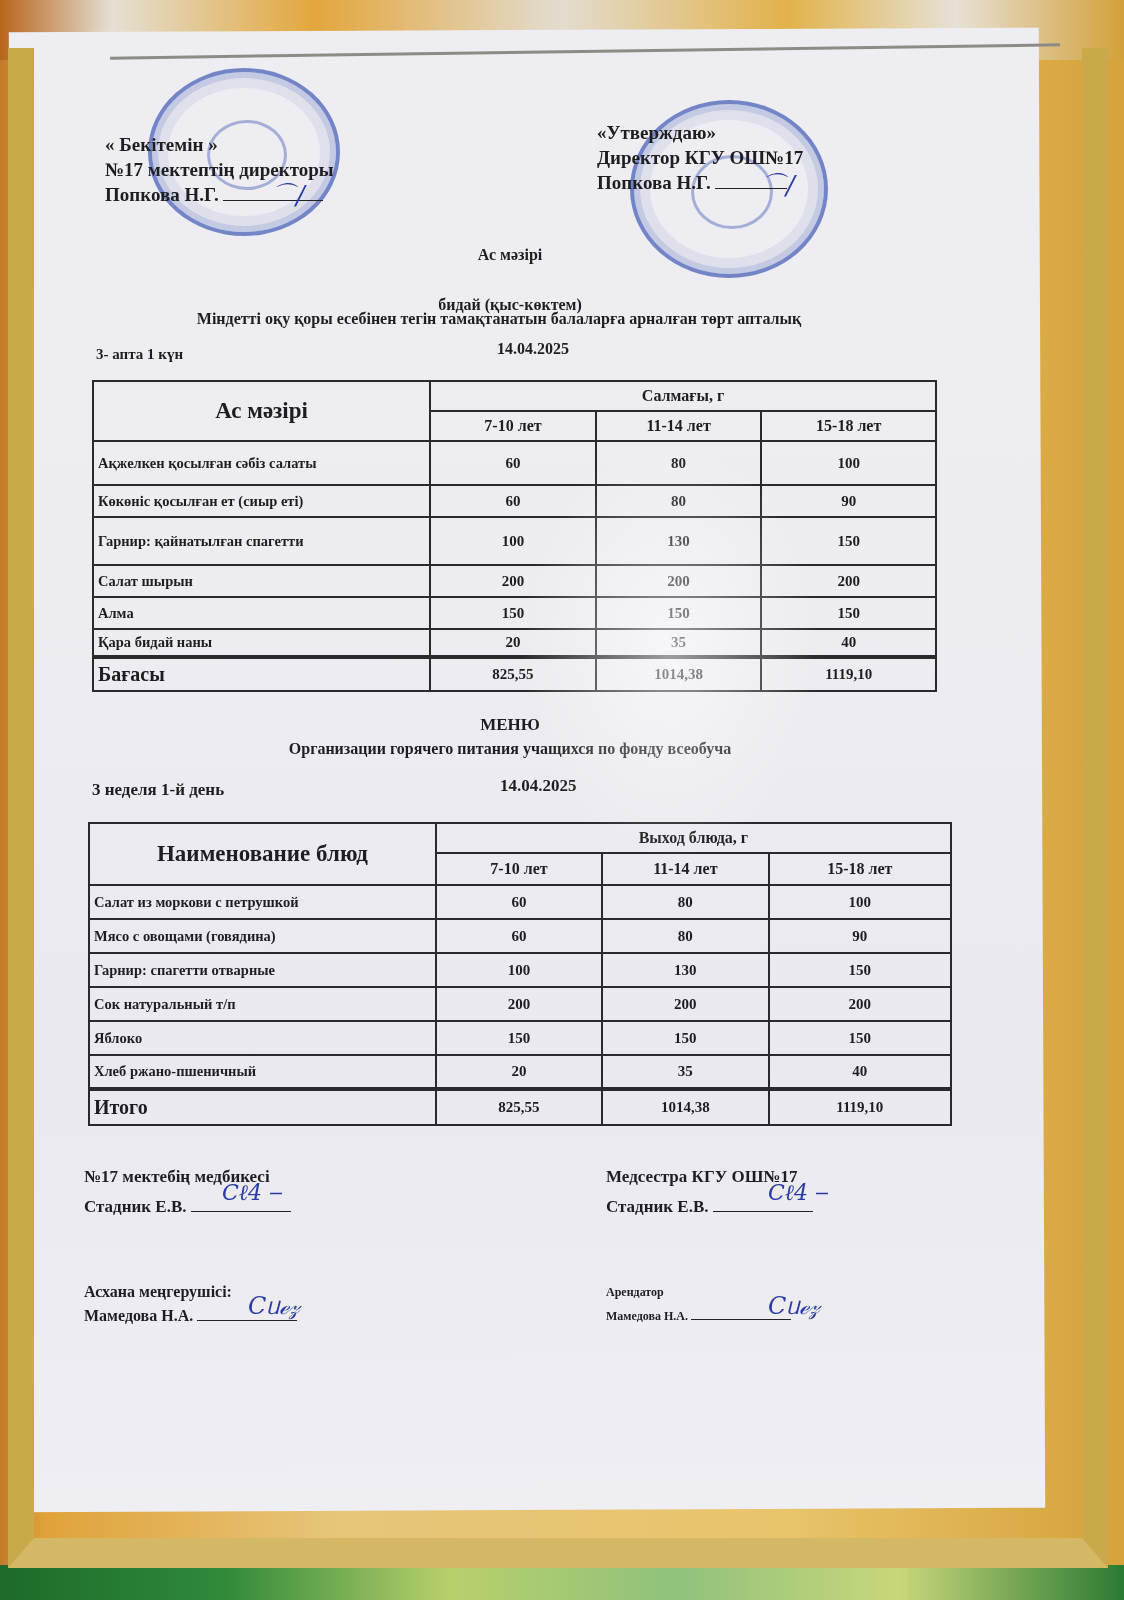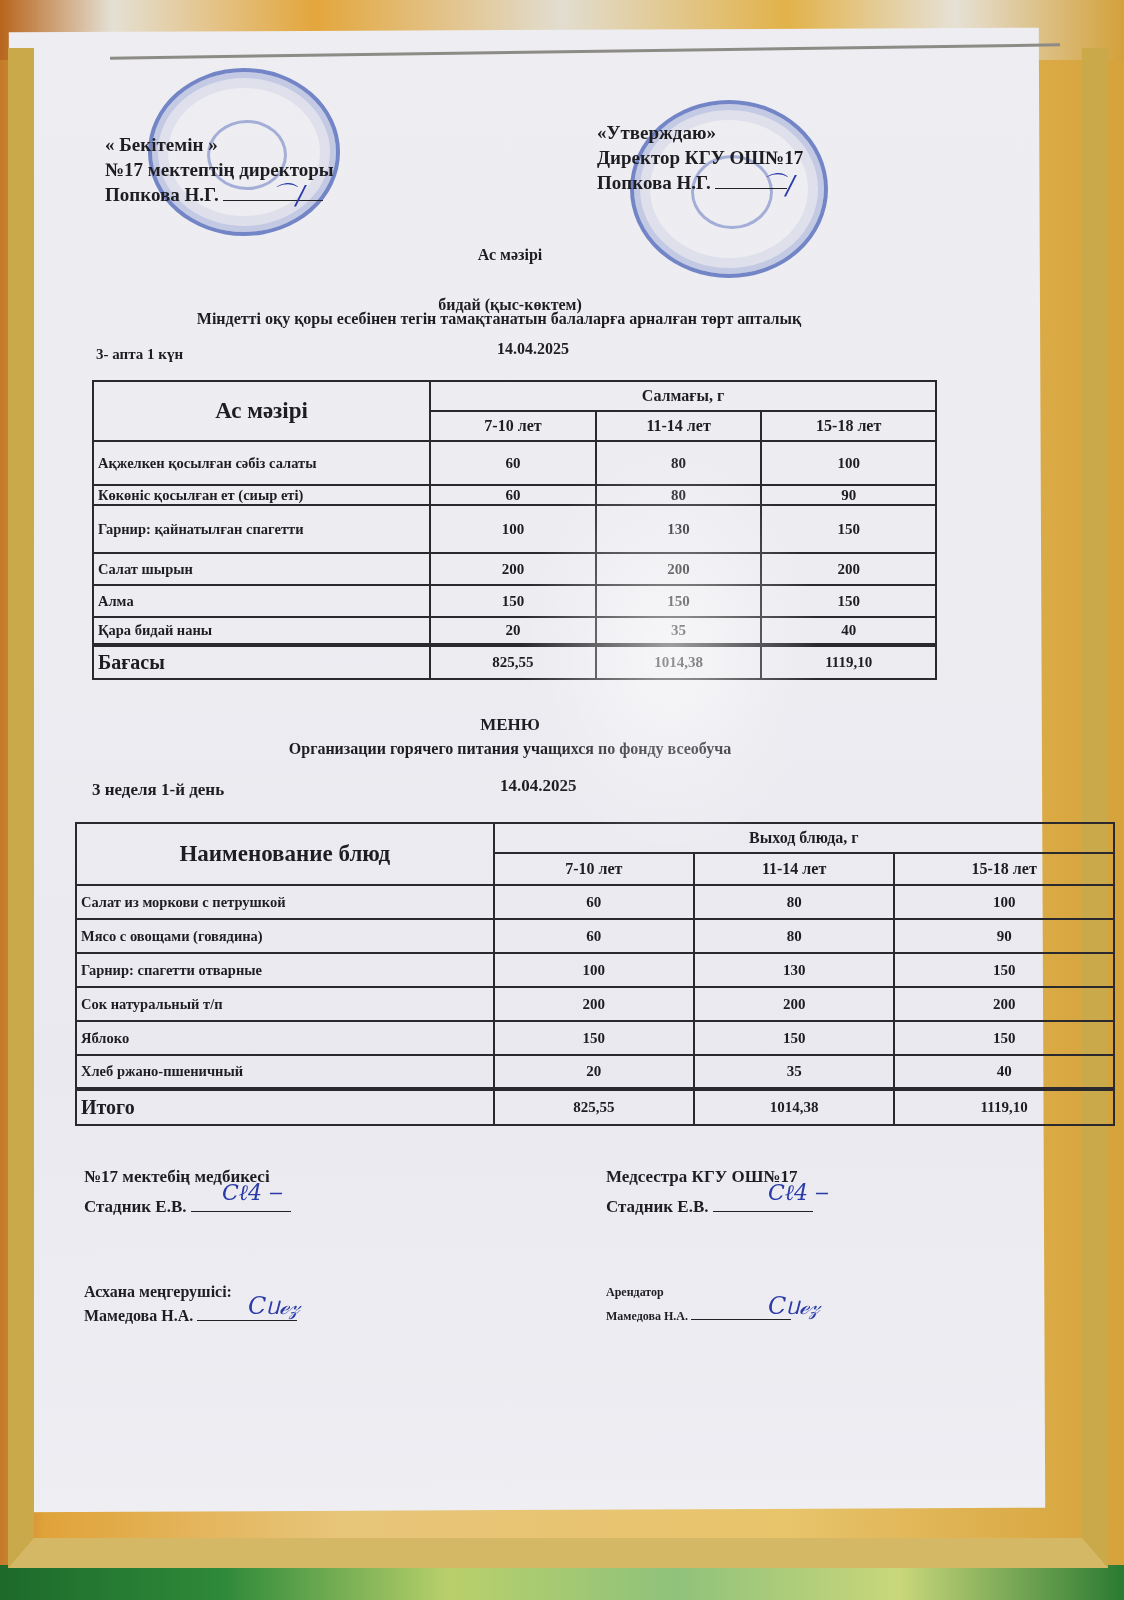--- a/index.html
+++ b/index.html
@@ -118,21 +118,21 @@
     <th class="age">7-10 лет</th>
     <th class="age">11-14 лет</th>
     <th class="age">15-18 лет</th>
   </tr>
   <tr style="height:44px">
     <td class="name">Ақжелкен қосылған сәбіз салаты</td>
     <td>60</td>
     <td>80</td>
     <td>100</td>
   </tr>
-  <tr style="height:20px">
+  <tr style="height:32px">
     <td class="name">Көкөніс қосылған ет  (сиыр еті)</td>
     <td>60</td>
     <td>80</td>
     <td>90</td>
   </tr>
   <tr style="height:48px">
     <td class="name">Гарнир: қайнатылған спагетти</td>
     <td>100</td>
     <td>130</td>
     <td>150</td>
@@ -162,21 +162,21 @@
     <td>1119,10</td>
   </tr>
 </tbody>
   </table>
 
 <div class="txt title-center" style="left:90px; top:714px; width:840px; font-size:17px;">МЕНЮ</div>
 <div class="txt title-center" style="left:90px; top:738px; width:840px; font-size:16px;">Организации горячего питания учащихся по фонду всеобуча</div>
 <div class="txt" style="left:92px; top:780px; font-size:17px;">3 неделя  1-й день</div>
 <div class="txt" style="left:500px; top:776px; font-size:17px;">14.04.2025</div>
 
-<table class="menu" style="left:75px; top:822px; width:1040px;">
+<table class="menu" style="left:88px; top:822px; width:864px;">
   <colgroup>
       <col style="width:346px">
       <col style="width:166px">
       <col style="width:166px">
       <col style="width:182px">
     </colgroup>
   <tbody>
       <tr style="height:30px">
     <th class="big" rowspan="2">Наименование блюд</th>
     <th class="group" colspan="3">Выход блюда, г</th>

